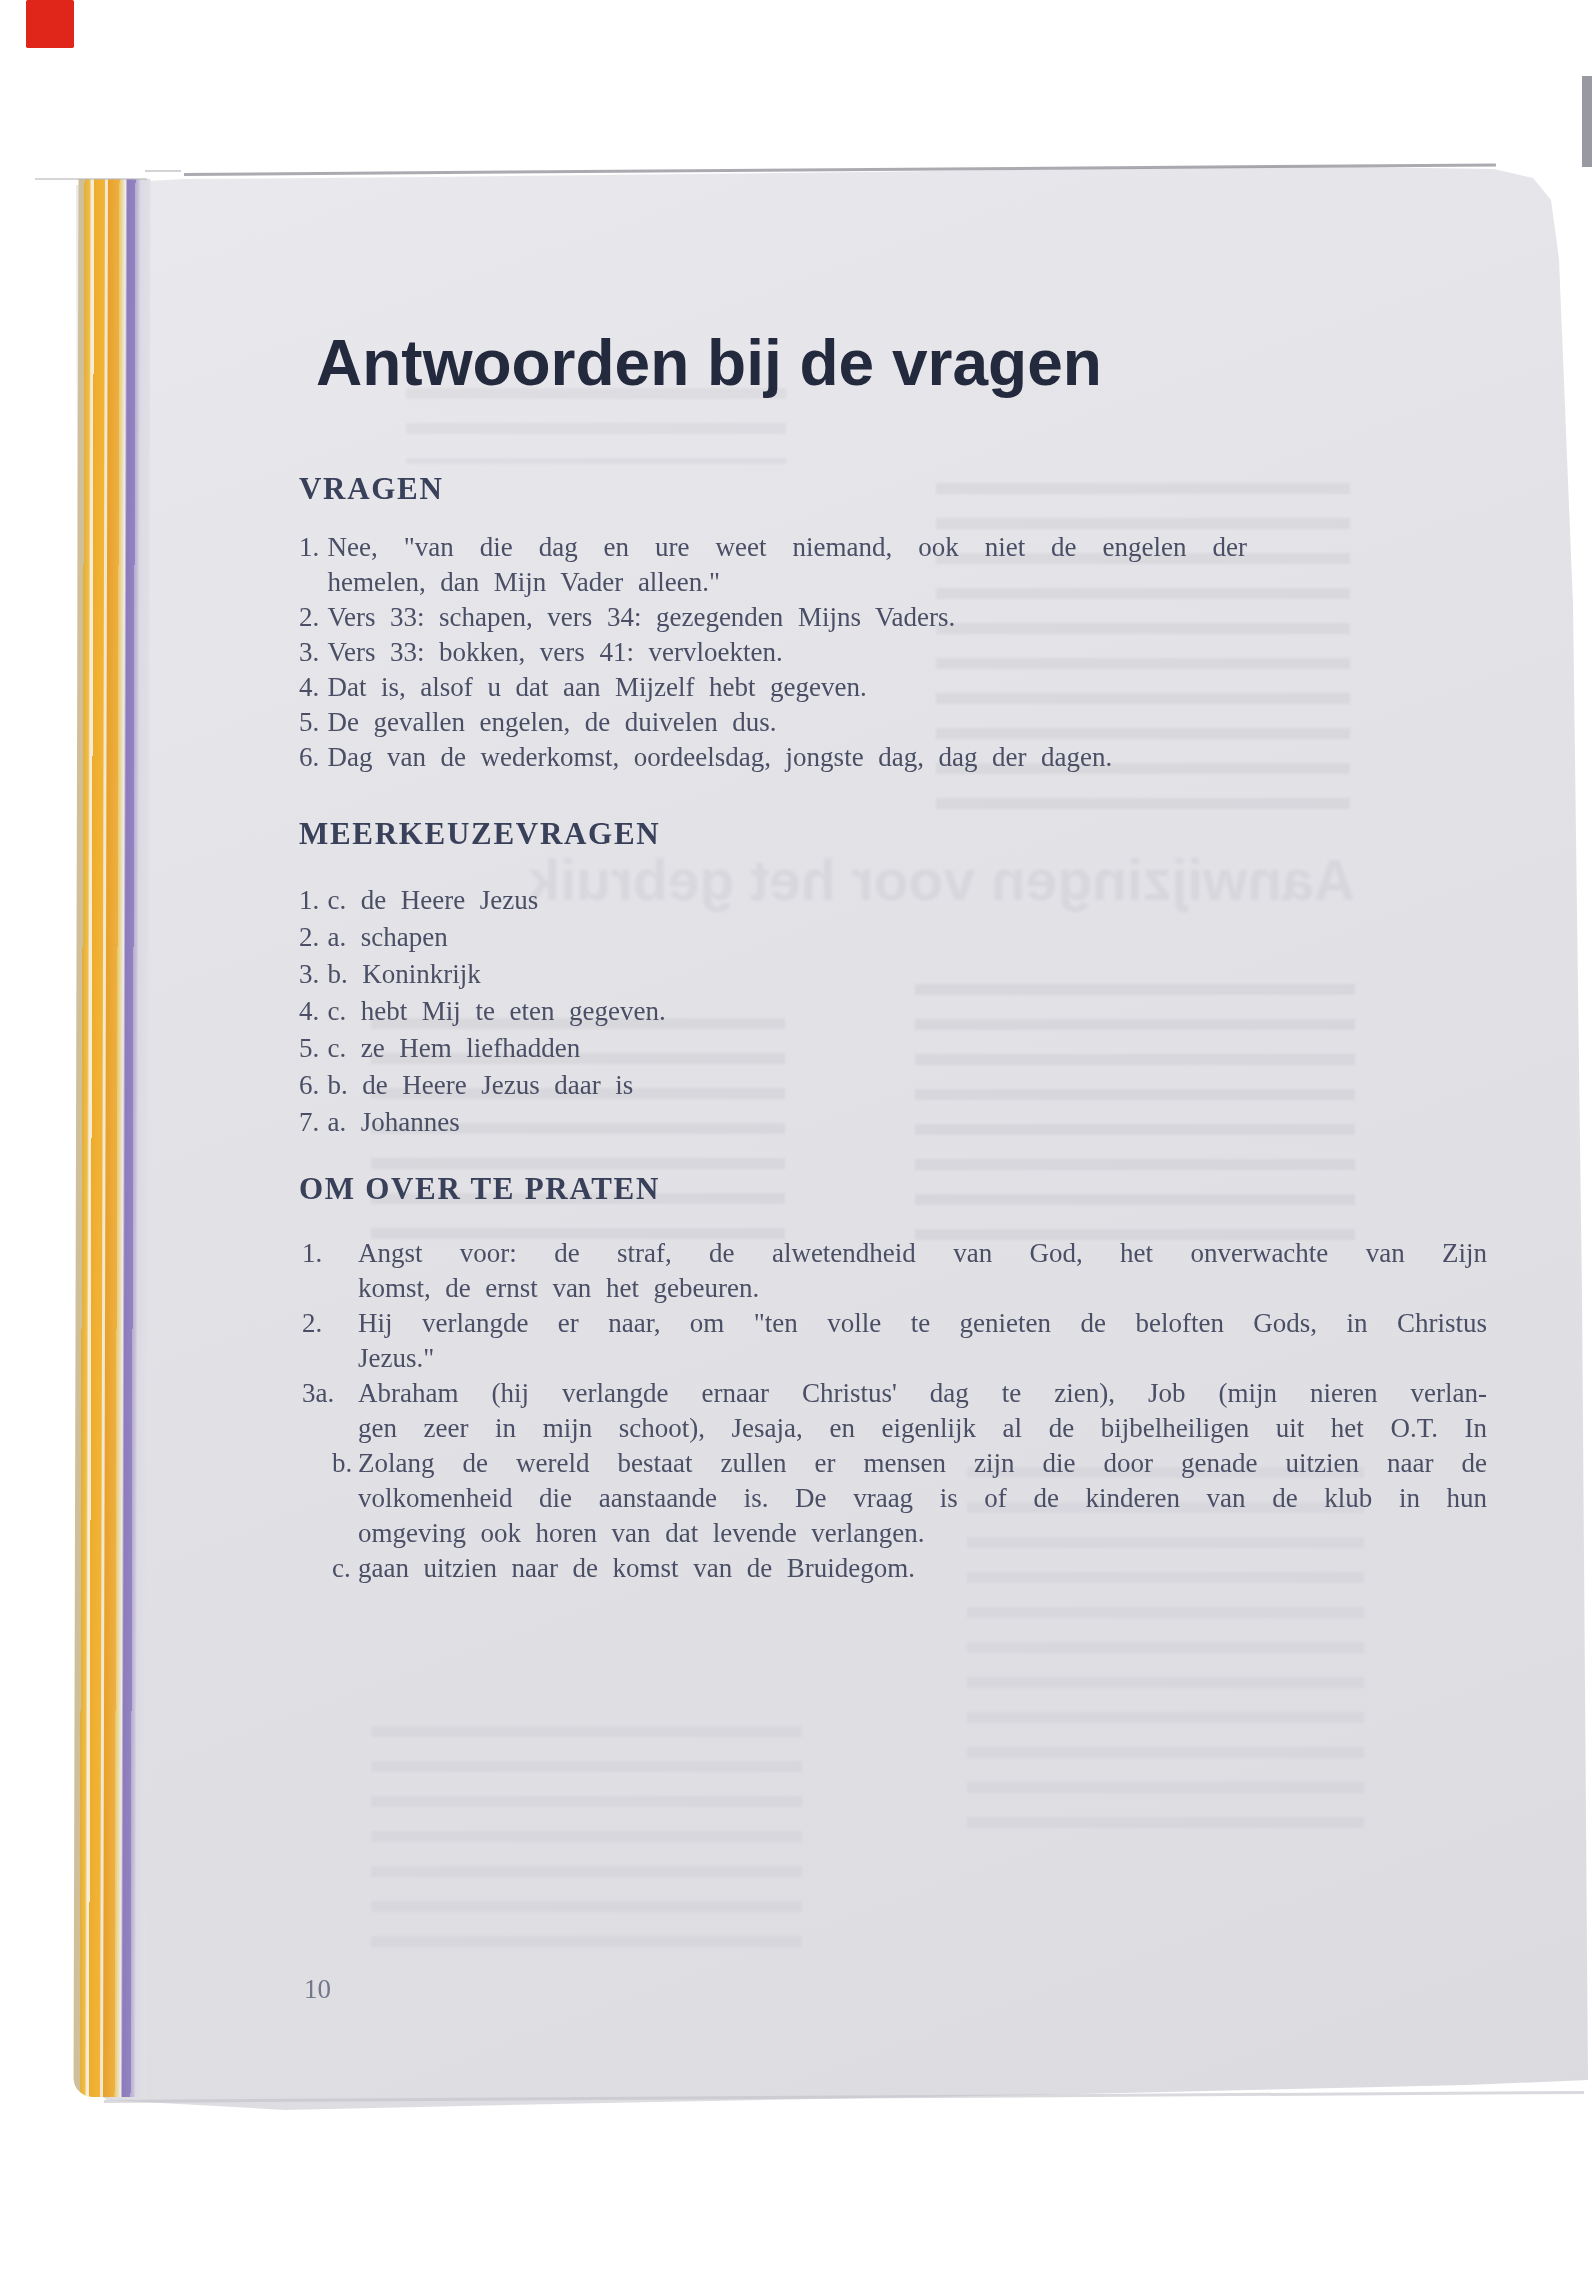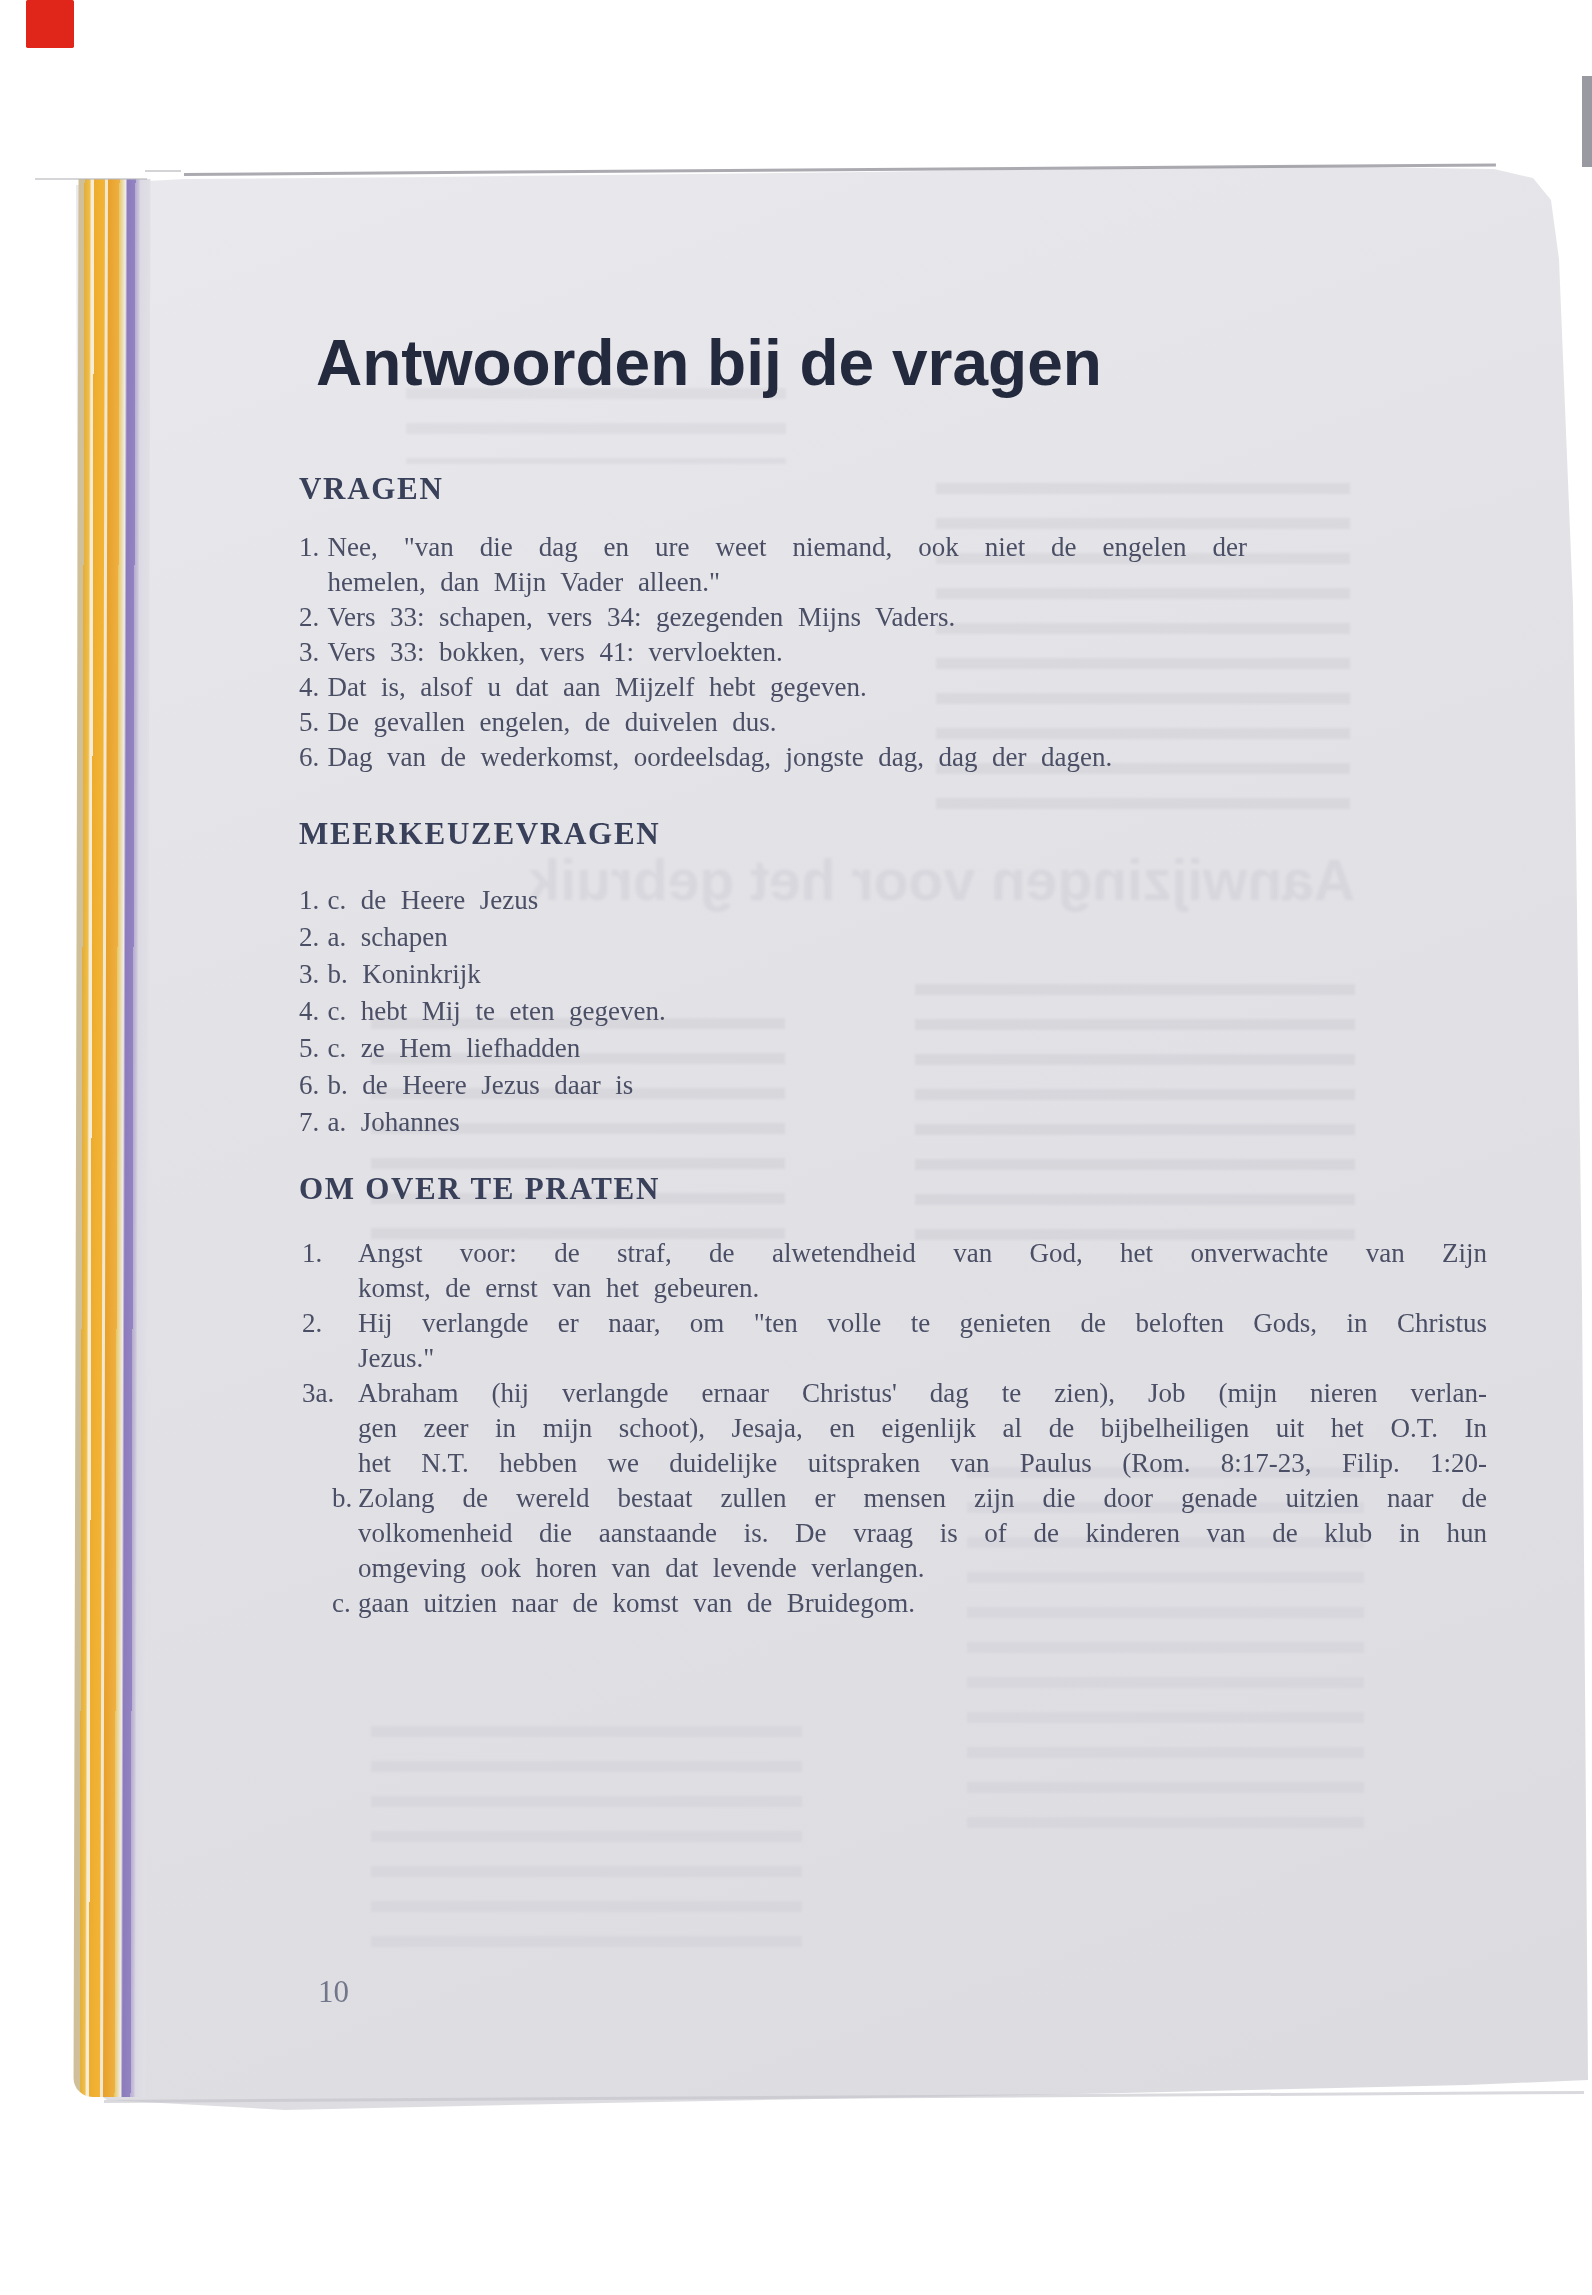--- a/index.html
+++ b/index.html
@@ -68,21 +68,21 @@
   .list-meerkeuze{left:299px;top:882px;width:948px;line-height:37px;}
   .list-om{left:302px;top:1236px;width:1185px;line-height:35px;}
   .item{position:relative;}
   .list-vragen .item,.list-meerkeuze .item{display:flex;align-items:flex-start;}
   .list-vragen .marker,.list-meerkeuze .marker{flex:0 0 28.5px;}
   .list-vragen .lines,.list-meerkeuze .lines{flex:1 1 auto;}
   .list-om .item{padding-left:56px;}
   .list-om .marker{position:absolute;top:0;}
   .line{text-align:left;}
   .line.just{text-align:justify;text-align-last:justify;}
-  .page-number{position:absolute;left:304px;top:1974px;font-size:31px;color:var(--page-number-ink);margin-left:14px;}
+  .page-number{position:absolute;left:304px;top:1974px;font-size:27px;color:var(--page-number-ink);}
   
   .ghost{position:absolute;opacity:.07;filter:blur(1.3px);pointer-events:none;
     background:repeating-linear-gradient(180deg,#5a5e78 0 11.2px,transparent 11.2px 35px);}
   .g0{left:406px;top:388px;width:380px;height:76px;opacity:.06;}
   .g1{left:936px;top:483px;width:414px;height:328px;}
   .g2{left:915px;top:984px;width:440px;height:259px;}
   .g3{left:371px;top:1018px;width:414px;height:224px;}
   .g4{left:371px;top:1726px;width:431px;height:224px;opacity:.05;}
   .g5{left:967px;top:1467px;width:397px;height:371px;opacity:.05;}
   .ghost-heading{
@@ -215,21 +215,20 @@
       <div class="lines">
         <div class="line just">Hij verlangde er naar, om "ten volle te genieten de beloften Gods, in Christus</div>
         <div class="line">Jezus."</div>
       </div>
     </div>
     <div class="item">
       <span class="marker" style="left: 0px;">3a.</span>
       <div class="lines">
         <div class="line just">Abraham (hij verlangde ernaar Christus' dag te zien), Job (mijn nieren verlan-</div>
         <div class="line just">gen zeer in mijn schoot), Jesaja, en eigenlijk al de bijbelheiligen uit het O.T. In</div>
-        <div class="line just">het N.T. hebben we duidelijke uitspraken van Paulus (Rom. 8:17-23, Filip. 1:20-</div>
       </div>
     </div>
     <div class="item">
       <span class="marker" style="left: 30px;">b.</span>
       <div class="lines">
         <div class="line just">Zolang de wereld bestaat zullen er mensen zijn die door genade uitzien naar de</div>
         <div class="line just">volkomenheid die aanstaande is. De vraag is of de kinderen van de klub in hun</div>
         <div class="line">omgeving ook horen van dat levende verlangen.</div>
       </div>
     </div>

